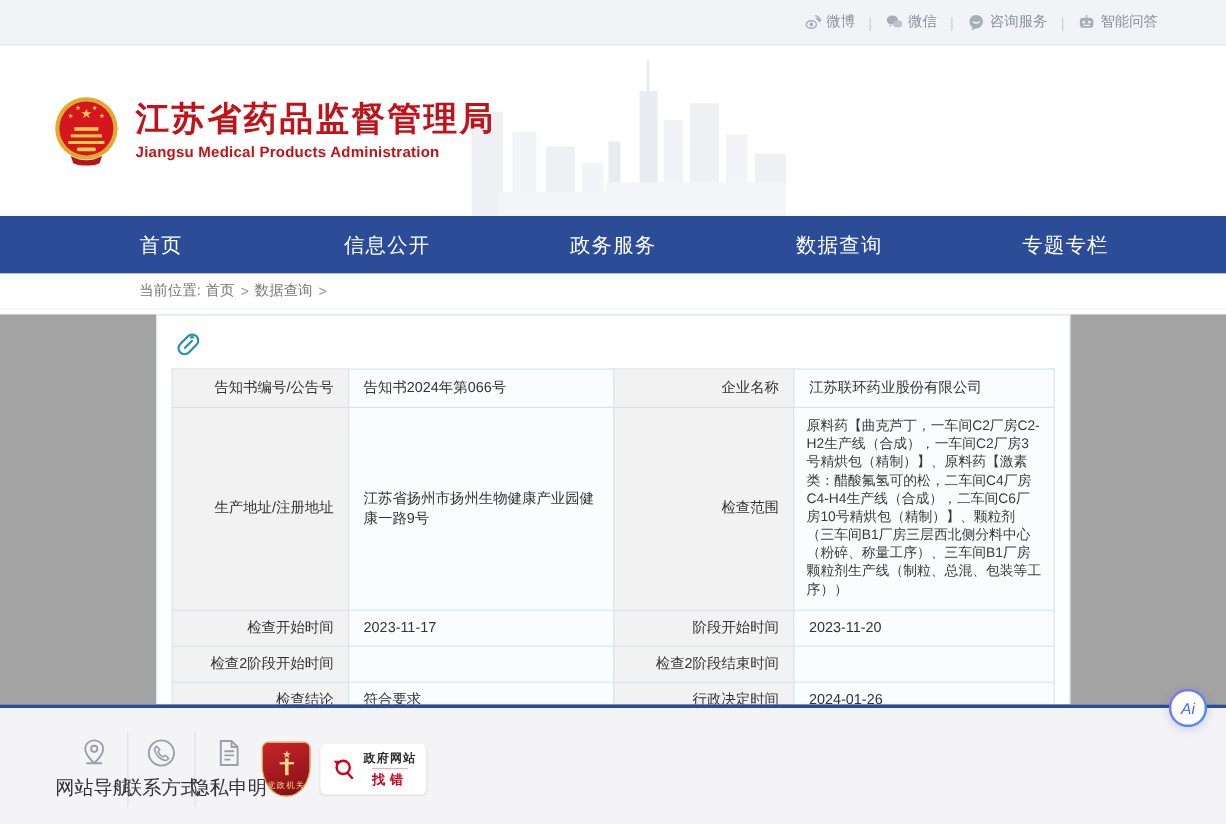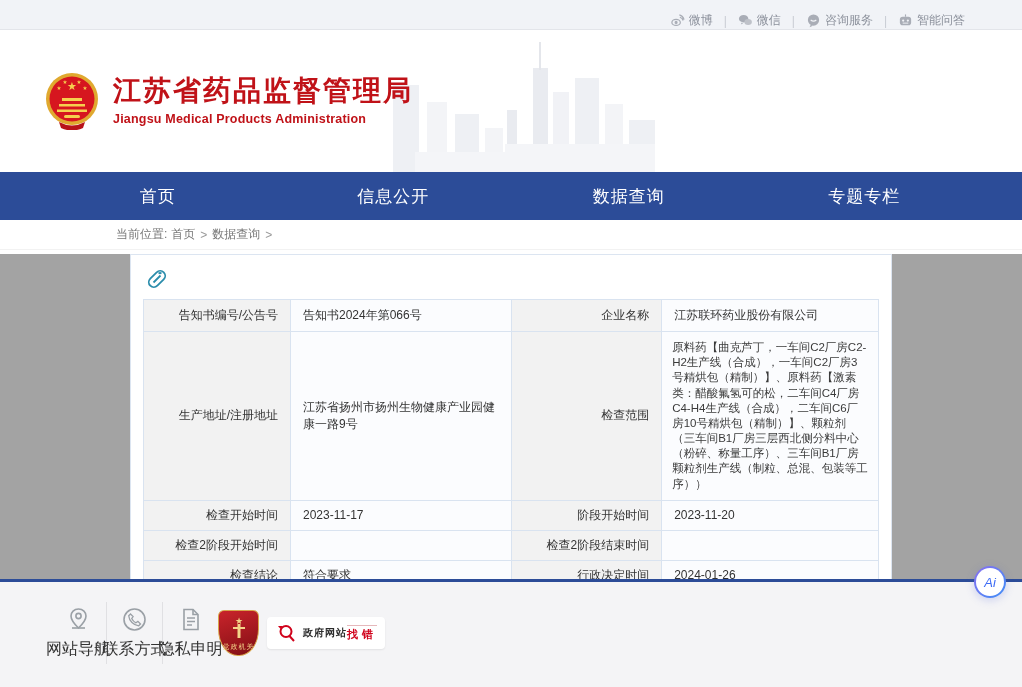--- a/index.html
+++ b/index.html
@@ -1,21 +1,21 @@
 <!DOCTYPE html>
 <html><head>
 <meta charset="utf-8">
 <style>
   * { margin:0; padding:0; box-sizing:border-box; }
   html,body { width:1022px; height:687px; overflow:hidden; }
   body { font-family:"Liberation Sans","DejaVu Sans",sans-serif; background:#ffffff; color:#333; }
 
   
-  .topbar { height:30px; background:#f1f3f7; border-bottom:1px solid #e3e5ea;
-            display:flex; align-items:flex-end; justify-content:flex-end; padding-right:57px; }
+  .topbar { height:38px; background:#f1f3f7; border-bottom:1px solid #e3e5ea;
+            display:flex; align-items:center; justify-content:flex-end; padding-right:57px; }
   .topbar-links { display:flex; align-items:center; gap:9px; }
   .tb-link { display:flex; align-items:center; gap:4px; color:#8b909b; font-size:12px; text-decoration:none; cursor:pointer; }
   .tb-sep { color:#c9ccd3; font-size:12px; margin:0 2px; }
   .tb-ico { width:15px; height:15px; display:inline-block; }
 
   
   .header { height:142px; background:#fff; position:relative; display:flex; align-items:center; }
   .skyline { position:absolute; left:385px; bottom:0; width:280px; height:132px; pointer-events:none; }
   .logo-wrap { display:flex; align-items:center; margin-left:45px; position:relative; z-index:2; }
   .emblem { width:54px; height:58px; }
@@ -60,21 +60,21 @@
   .badges { display:flex; align-items:center; gap:8px; }
   .party-badge { width:41px; height:46px; background:linear-gradient(160deg,#c9242b 0%,#97151b 70%,#7c0f14 100%);
                  border:1.5px solid #d8a54c; border-radius:6px 6px 48% 48%/6px 6px 58% 58%;
                  display:flex; flex-direction:column; align-items:center; justify-content:flex-end;
                  padding-bottom:3px; cursor:pointer; }
   .party-badge .pb-label { font-size:7px; color:#f4d489; letter-spacing:1px; }
   .pb-emblem { width:20px; height:26px; margin-bottom:1px; }
   .check-badge { background:#fff; border-radius:4px; box-shadow:0 1px 2px rgba(0,0,0,.08);
                  display:flex; align-items:center; gap:6px; padding:5px 8px; cursor:pointer; }
   .cb-ico { width:22px; height:22px; }
-  .cb-text { display:flex; flex-direction:row; align-items:center; }
+  .cb-text { display:flex; flex-direction:column; align-items:center; }
   .cb-top { font-size:10px; font-weight:bold; color:#2b2b2b; letter-spacing:1px; }
   .cb-bottom { font-size:11px; font-weight:bold; color:#d0021b; letter-spacing:4px; margin-top:1px;
                border-top:1px solid #e5b8bb; padding-top:1px; }
   .ai-button { position:absolute; top:-16px; right:16px; width:32px; height:32px; border-radius:50%;
                background:linear-gradient(#fff,#fff) padding-box, linear-gradient(135deg,#8a6ff0,#3e8ef7) border-box;
                border:2px solid transparent; display:flex; align-items:center; justify-content:center;
                box-shadow:0 2px 8px rgba(80,100,220,.25); cursor:pointer; }
   .ai-button span { font-size:13px; font-weight:normal; color:#3e6cf5; font-style:italic; }
 </style>
 </head>
@@ -158,20 +158,21 @@
     <div class="title-block">
       <div class="site-title">江苏省药品监督管理局</div>
       <div class="site-sub">Jiangsu Medical Products Administration</div>
     </div>
   </div>
 </div>
 
 <div class="nav">
   <a class="nav-item">首页</a>
   <a class="nav-item">信息公开</a>
+  <a class="nav-item">政务服务</a>
   <a class="nav-item">数据查询</a>
   <a class="nav-item">专题专栏</a>
 </div>
 
 <div class="breadcrumb">
   <span>当前位置:</span>
   <a>首页</a>
   <span class="bc-arrow">&gt;</span>
   <a>数据查询</a>
   <span class="bc-arrow">&gt;</span>

